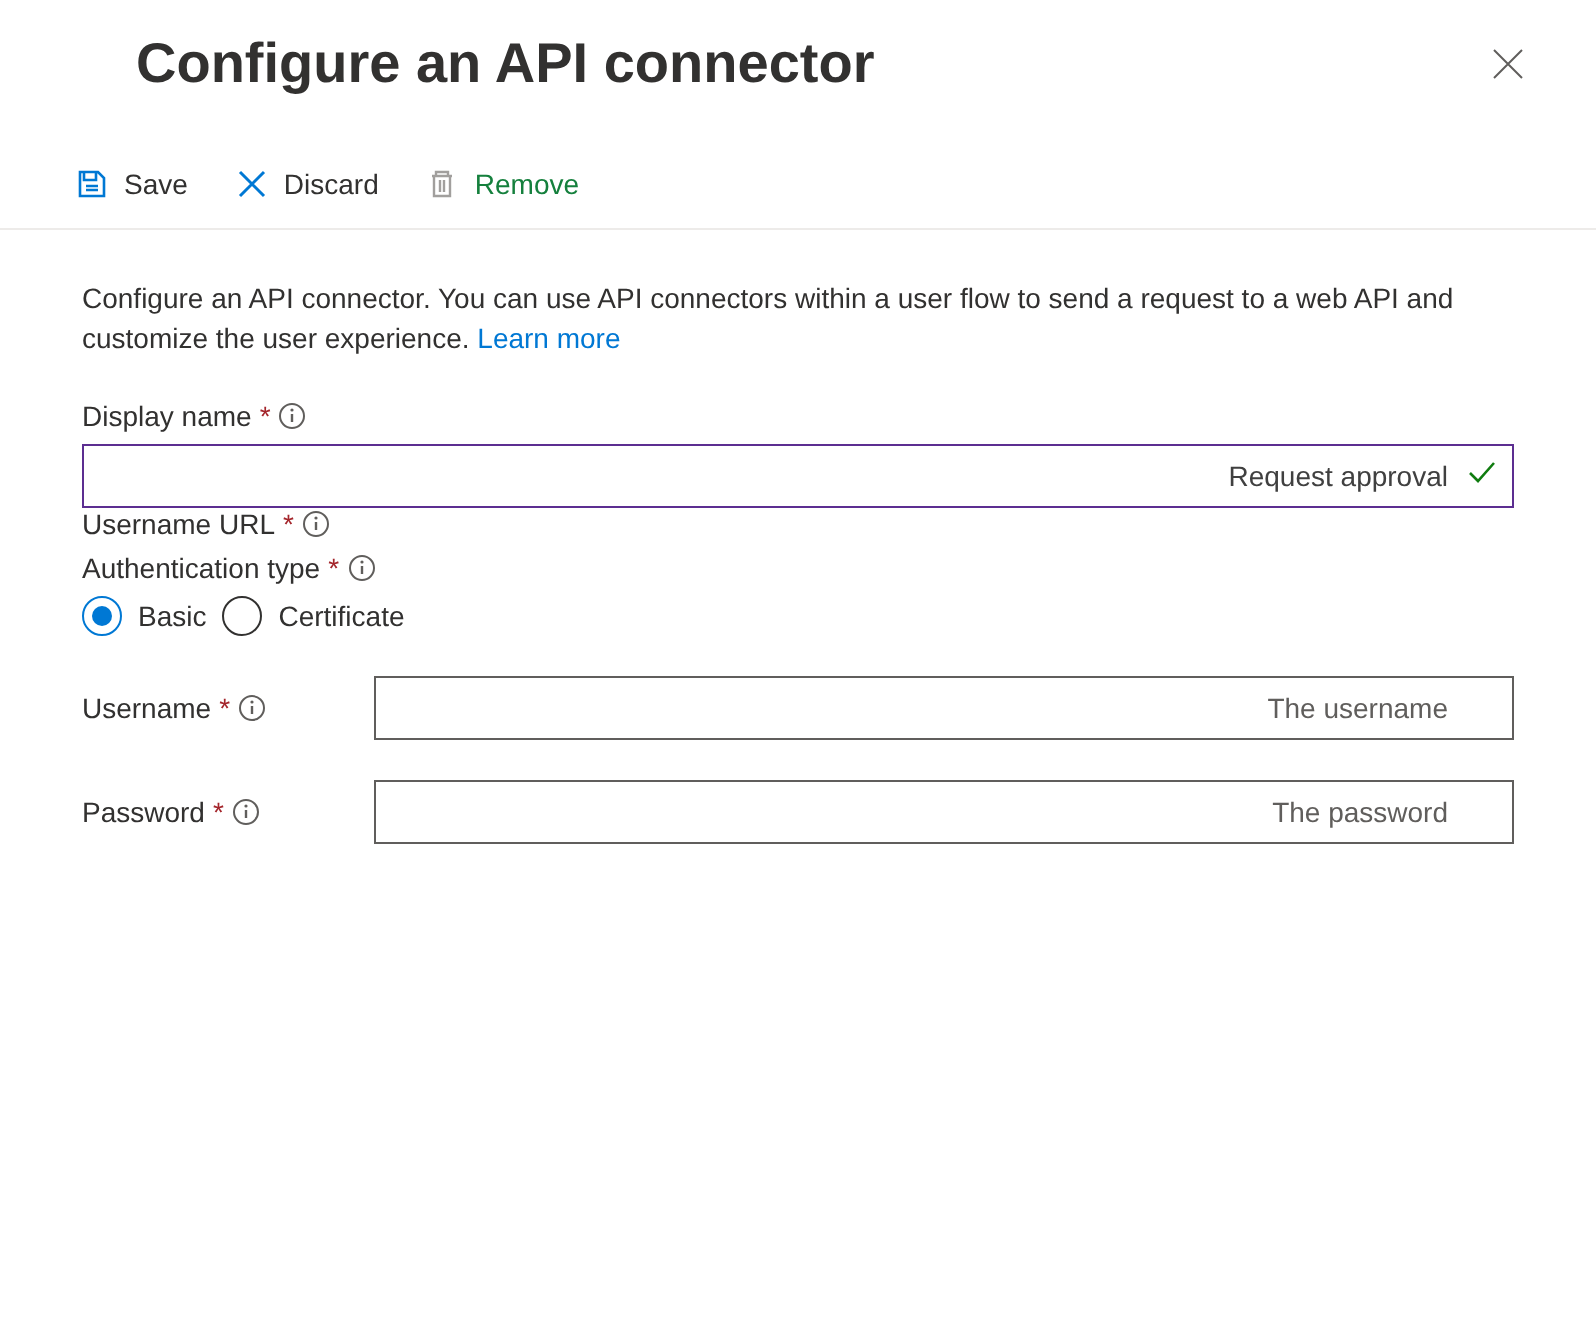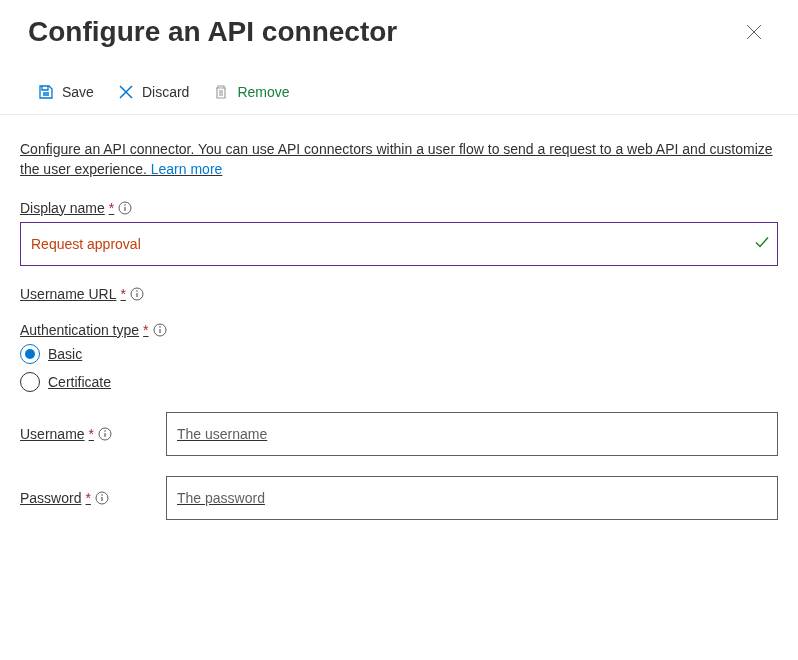--- a/index.html
+++ b/index.html
@@ -10,20 +10,21 @@
       background: #fff;
       width: 798px;
       height: 660px;
       padding: 0;
     }
     .header {
       display: flex;
       align-items: center;
       justify-content: space-between;
       padding: 16px 28px 10px 28px;
+      margin-left: 40px;
     }
     .header h1 {
       font-size: 28px;
       font-weight: 600;
       color: #323130;
     }
     .close-btn {
       width: 32px;
       height: 32px;
       display: flex;
@@ -49,22 +50,21 @@
       color: #323130;
       background: transparent;
       border: none;
     }
     .toolbar-btn.disabled {
       color: #15803d;
       cursor: default;
     }
     .toolbar-btn .icon { display: inline-flex; }
     .content {
-      padding: 24px 20px;
-      text-decoration: underline;
+      padding: 24px 41px;
     }
     .intro {
       font-size: 14px;
       line-height: 1.45;
       color: #323130;
       margin-bottom: 20px;
     }
     .intro a {
       color: #0078d4;
       text-decoration: none;
@@ -77,46 +77,46 @@
       gap: 4px;
       margin-bottom: 6px;
     }
     .required { color: #a4262c; }
     .info-icon {
       display: inline-flex;
       align-items: center;
       color: #605e5c;
       cursor: pointer;
     }
-    .field-group { margin-bottom: 20px; }
+    .field-group { }
     .text-input {
       width: 100%;
-      height: 44px;
+      height: 32px;
       border: 1px solid #605e5c;
       padding: 0 32px 0 10px;
       font-size: 14px;
-      color: #c2410c;
+      color: #404040;
       font-family: inherit;
+      text-align: right;
     }
     .text-input.validated {
       border: 1px solid #5c2e91;
     }
     .input-wrap {
       position: relative;
     }
     .check-icon {
       position: absolute;
       right: 8px;
       top: 50%;
       transform: translateY(-50%);
       color: #107c10;
     }
     .radio-group {
       display: flex;
-      flex-direction: column;
       gap: 8px;
       margin-top: 6px;
     }
     .radio-option {
       display: flex;
       align-items: center;
       gap: 8px;
       cursor: pointer;
     }
     .radio-circle {

